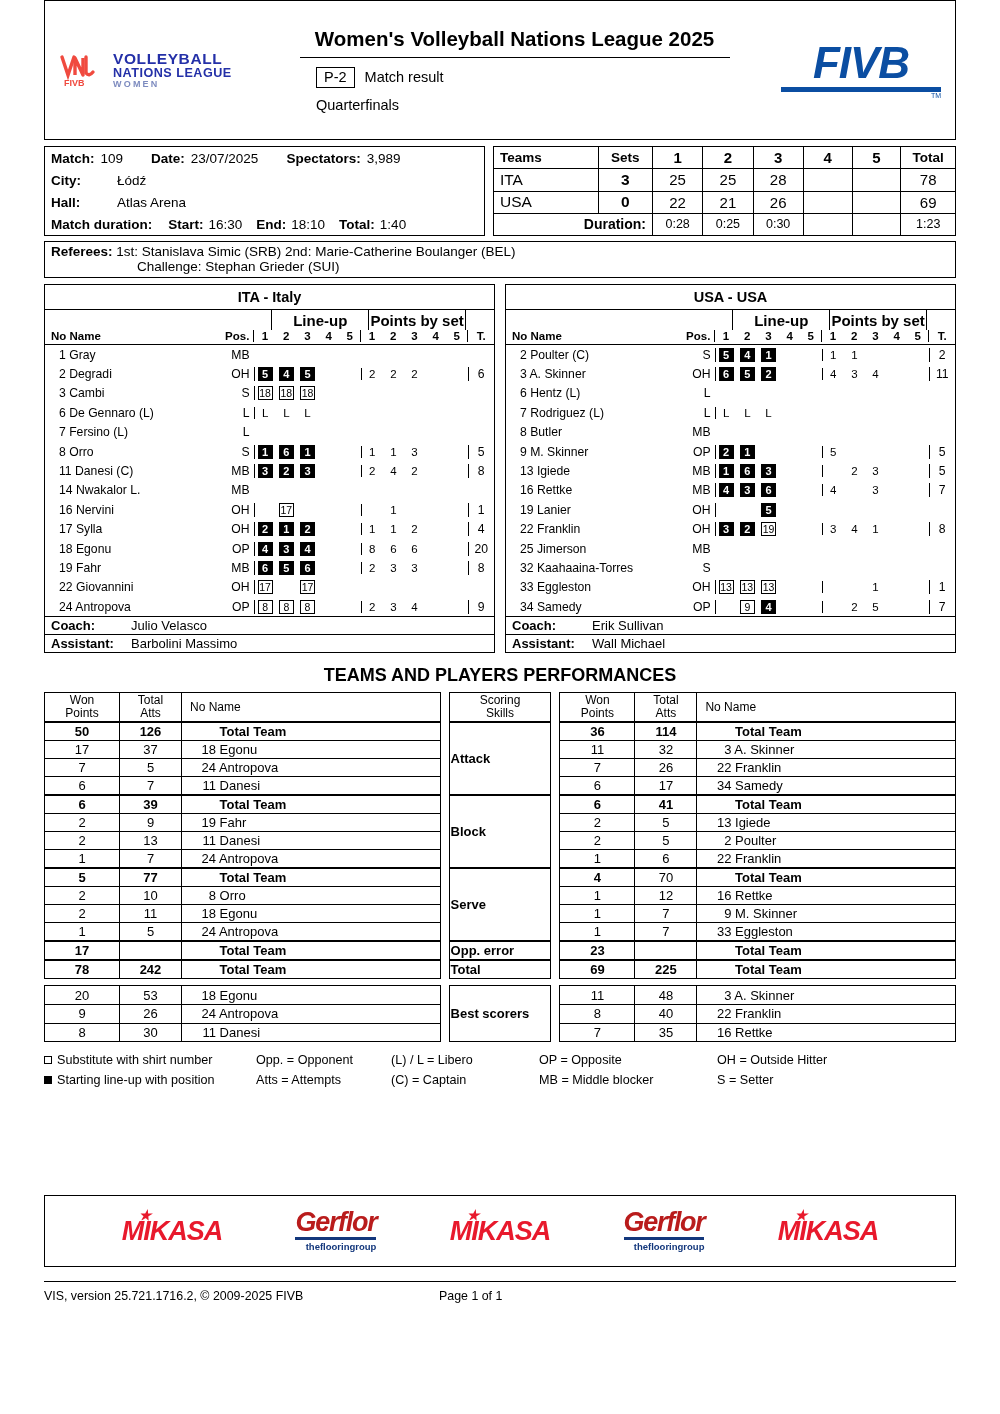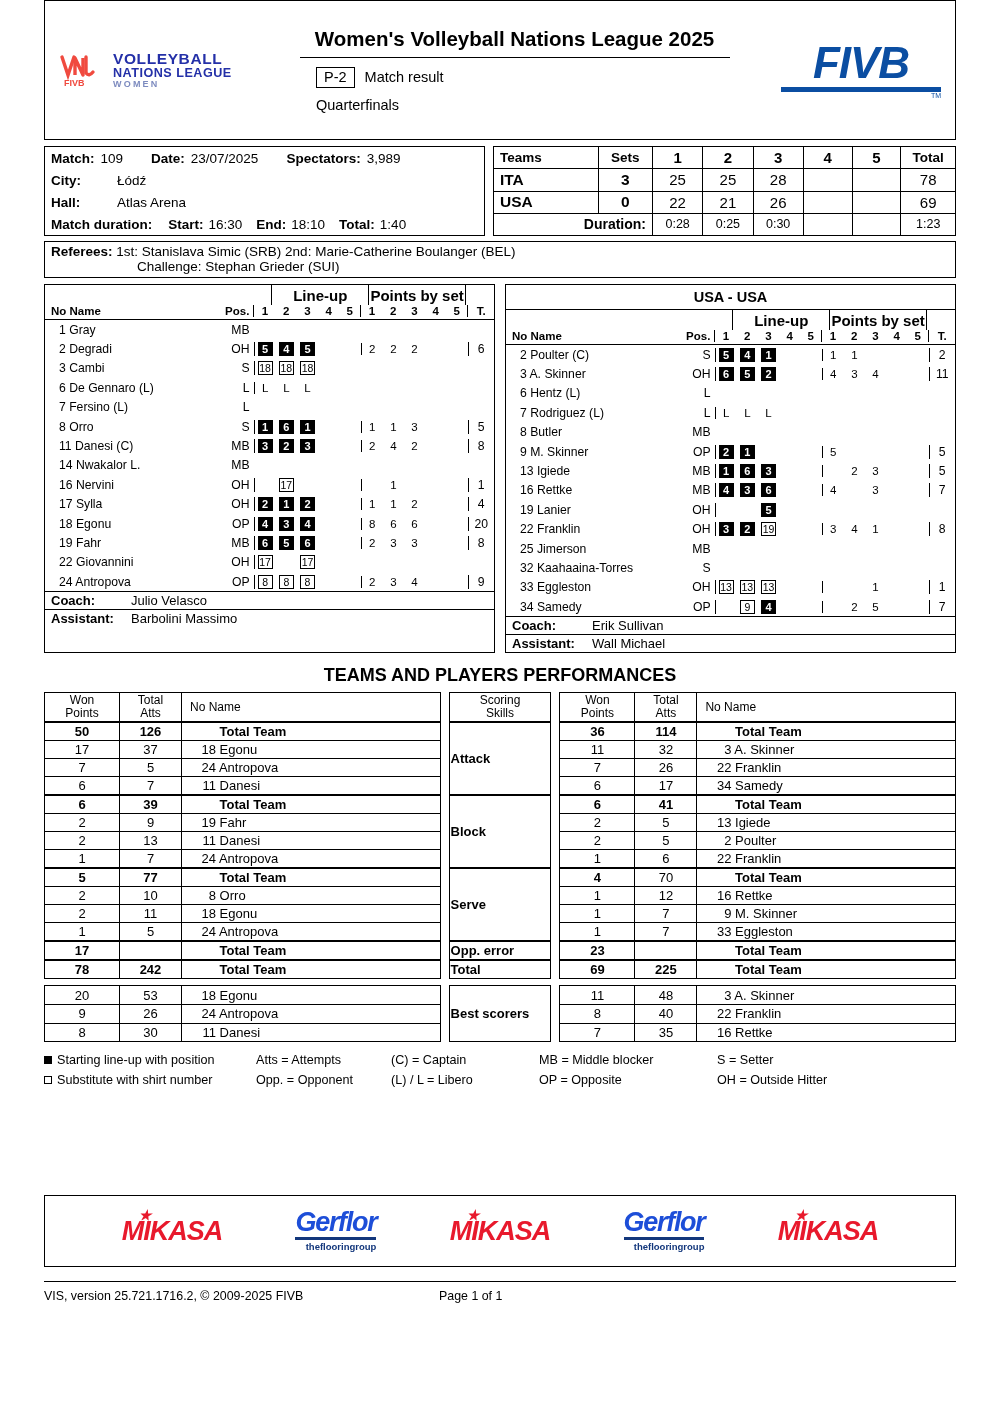--- a/index.html
+++ b/index.html
@@ -42,21 +42,21 @@
   
   .strip { display:flex; margin-top:6px; }
   .info-box { width:460px; border:1.5px solid #000; }
   .info-line { display:flex; align-items:center; font-size:13.5px; height:22px; padding-left:6px; white-space:nowrap;}
   .info-line b { font-weight:bold; }
   .lbl-w { display:inline-block; width:62px; font-weight:bold; }
 
   .sets-tbl { border-collapse:collapse; margin-left:8px; font-size:14px; }
   .sets-tbl td, .sets-tbl th { border:1.4px solid #000; text-align:center; height:22px; padding:0 4px;}
   .sets-tbl th { font-weight:bold; font-size:13.5px; }
-  .sets-tbl .tname { text-align:left; font-weight:bold; font-size:15.5px; width:110px; padding-left:6px;}
+  .sets-tbl .tname { text-align:left; font-weight:normal; font-size:15.5px; width:110px; padding-left:6px;}
   .sets-tbl .teamsh { text-align:left; padding-left:6px; }
   .sets-tbl .big { font-weight:bold; font-size:15.5px; }
   .sets-tbl .num { font-size:15px; width:52px; }
   .sets-tbl .tot { width:56px; }
   .sets-tbl .durlbl { text-align:right; font-weight:bold; padding-right:6px; border-right:1.4px solid #000;}
   .sets-tbl .durcell { font-size:12.5px; }
 
   
   .ref { border:1.5px solid #000; margin-top:5px; padding:2px 0 3px 6px; font-size:13.5px; }
   .ref .r1 { }
@@ -125,21 +125,21 @@
   .legend .c5 { }
   .sqf { display:inline-block; width:8px; height:8px; background:#000; margin-right:5px; }
   .sqe { display:inline-block; width:8px; height:8px; border:1.2px solid #000; background:#fff; margin-right:5px;}
 
   
   .sponsors { border:1.5px solid #000; height:72px; margin-top:105px; display:flex;
               align-items:center; justify-content:space-around; padding:0 40px; }
   .mikasa { color:#e8192c; font-weight:bold; font-style:italic; font-size:27px; letter-spacing:-1px; position:relative;}
   .mikasa .star { position:absolute; top:-9px; left:17px; color:#e8192c; font-size:14px;}
   .gerflor { text-align:center; }
-  .gerflor .g1 { color:#1d4ed8; font-weight:bold; font-style:italic; font-size:27px; letter-spacing:-1.3px; line-height:.95;}
+  .gerflor .g1 { color:#b91c1c; font-weight:bold; font-style:italic; font-size:27px; letter-spacing:-1.3px; line-height:.95;}
   .gerflor .gbar { height:3.5px; background:#13377c; margin:1px 0 1px 0;}
   .gerflor .g2 { color:#13377c; font-size:9.5px; font-weight:bold; text-align:right;}
 
   .footrule { border-top:1.5px solid #000; margin-top:14px; }
   .foot { display:flex; font-size:12.4px; padding-top:7px; }
   .foot .f1 { width:395px; } .foot .f2 { flex:1; } .foot .f3 { text-align:right; }
 </style>
 </head>
 <body>
 
@@ -257,20 +257,21 @@
     <div class="r1">
       <b>Referees:</b>
       <span>1st: Stanislava Simic (SRB)  2nd: Marie-Catherine Boulanger (BEL)</span>
     </div>
     <div class="r2">Challenge: Stephan Grieder (SUI)</div>
   </div>
 
   <div class="teams">
 
     <div class="team">
+      <div class="team-title">ITA - Italy</div>
       <div class="lu-head">
         <span class="c-no"></span>
           <span class="c-pos"></span>
         <span class="c-lu grp bl">Line-up</span>
         <span class="c-pts grp bl">Points by set</span>
         <span class="c-t bl"></span>
       </div>
       <div class="hrow2">
         <span class="c-no" style="padding-left:6px">No Name</span>
         <span class="c-pos">Pos.</span>
@@ -1112,33 +1113,33 @@
             <td class="cwp">7</td>
             <td class="cta">35</td>
             <td class="cnm"><span class="no">16</span> Rettke</td>
           </tr>
         </tbody>
       </table>
   </div>
 
   <div class="legend">
     <div class="lg">
+      <span class="c1"><span class="sqe"></span><span>Substitute with shirt number</span></span>
+      <span class="c2">Opp. = Opponent</span>
+      <span class="c3">(L) / L = Libero</span>
+      <span class="c4">OP = Opposite</span>
+      <span class="c5">OH = Outside Hitter</span>
+    </div>
+    <div class="lg">
       <span class="c1"><span class="sqf"></span><span>Starting line-up with position</span></span>
       <span class="c2">Atts = Attempts</span>
       <span class="c3">(C) = Captain</span>
       <span class="c4">MB = Middle blocker</span>
       <span class="c5">S = Setter</span>
     </div>
-    <div class="lg">
-      <span class="c1"><span class="sqe"></span><span>Substitute with shirt number</span></span>
-      <span class="c2">Opp. = Opponent</span>
-      <span class="c3">(L) / L = Libero</span>
-      <span class="c4">OP = Opposite</span>
-      <span class="c5">OH = Outside Hitter</span>
-    </div>
   </div>
 
   <div class="sponsors" id="sponsors">
       <div class="mikasa"><span class="star">★</span>MIKASA</div>
       <div class="gerflor">
         <div class="g1">Gerflor</div>
         <div class="gbar"></div>
         <div class="g2">theflooringroup</div>
       </div>
       <div class="mikasa"><span class="star">★</span>MIKASA</div>

